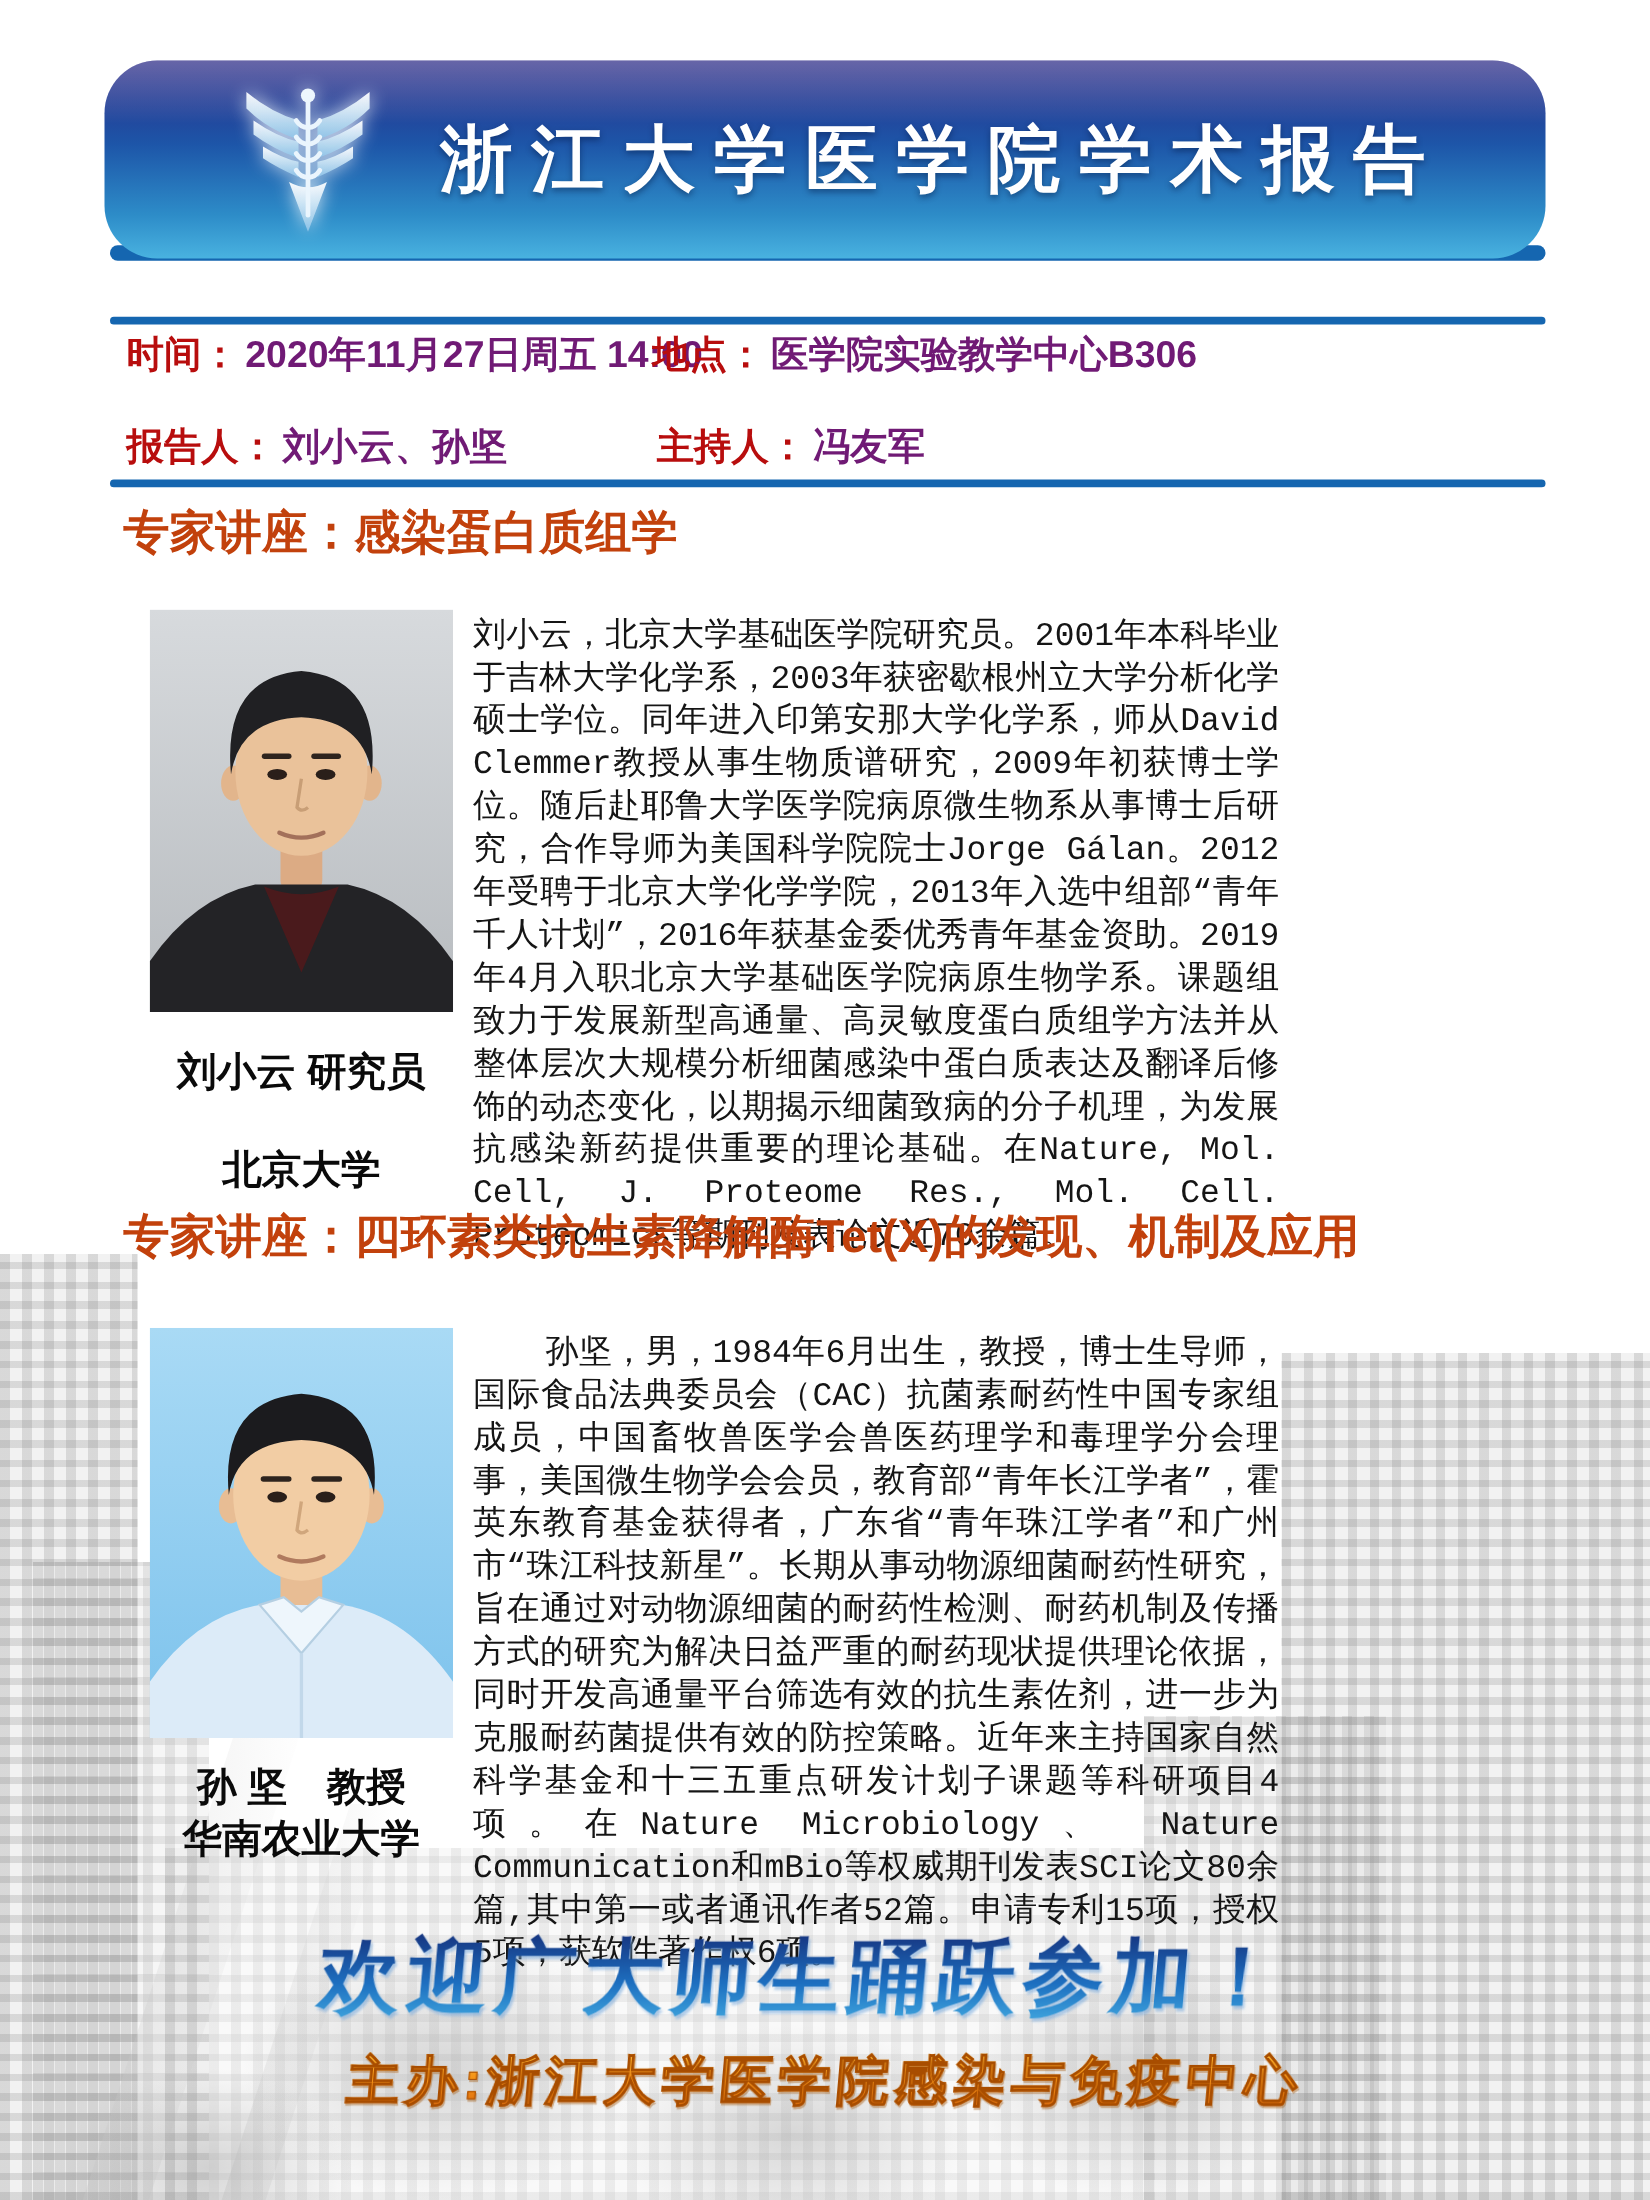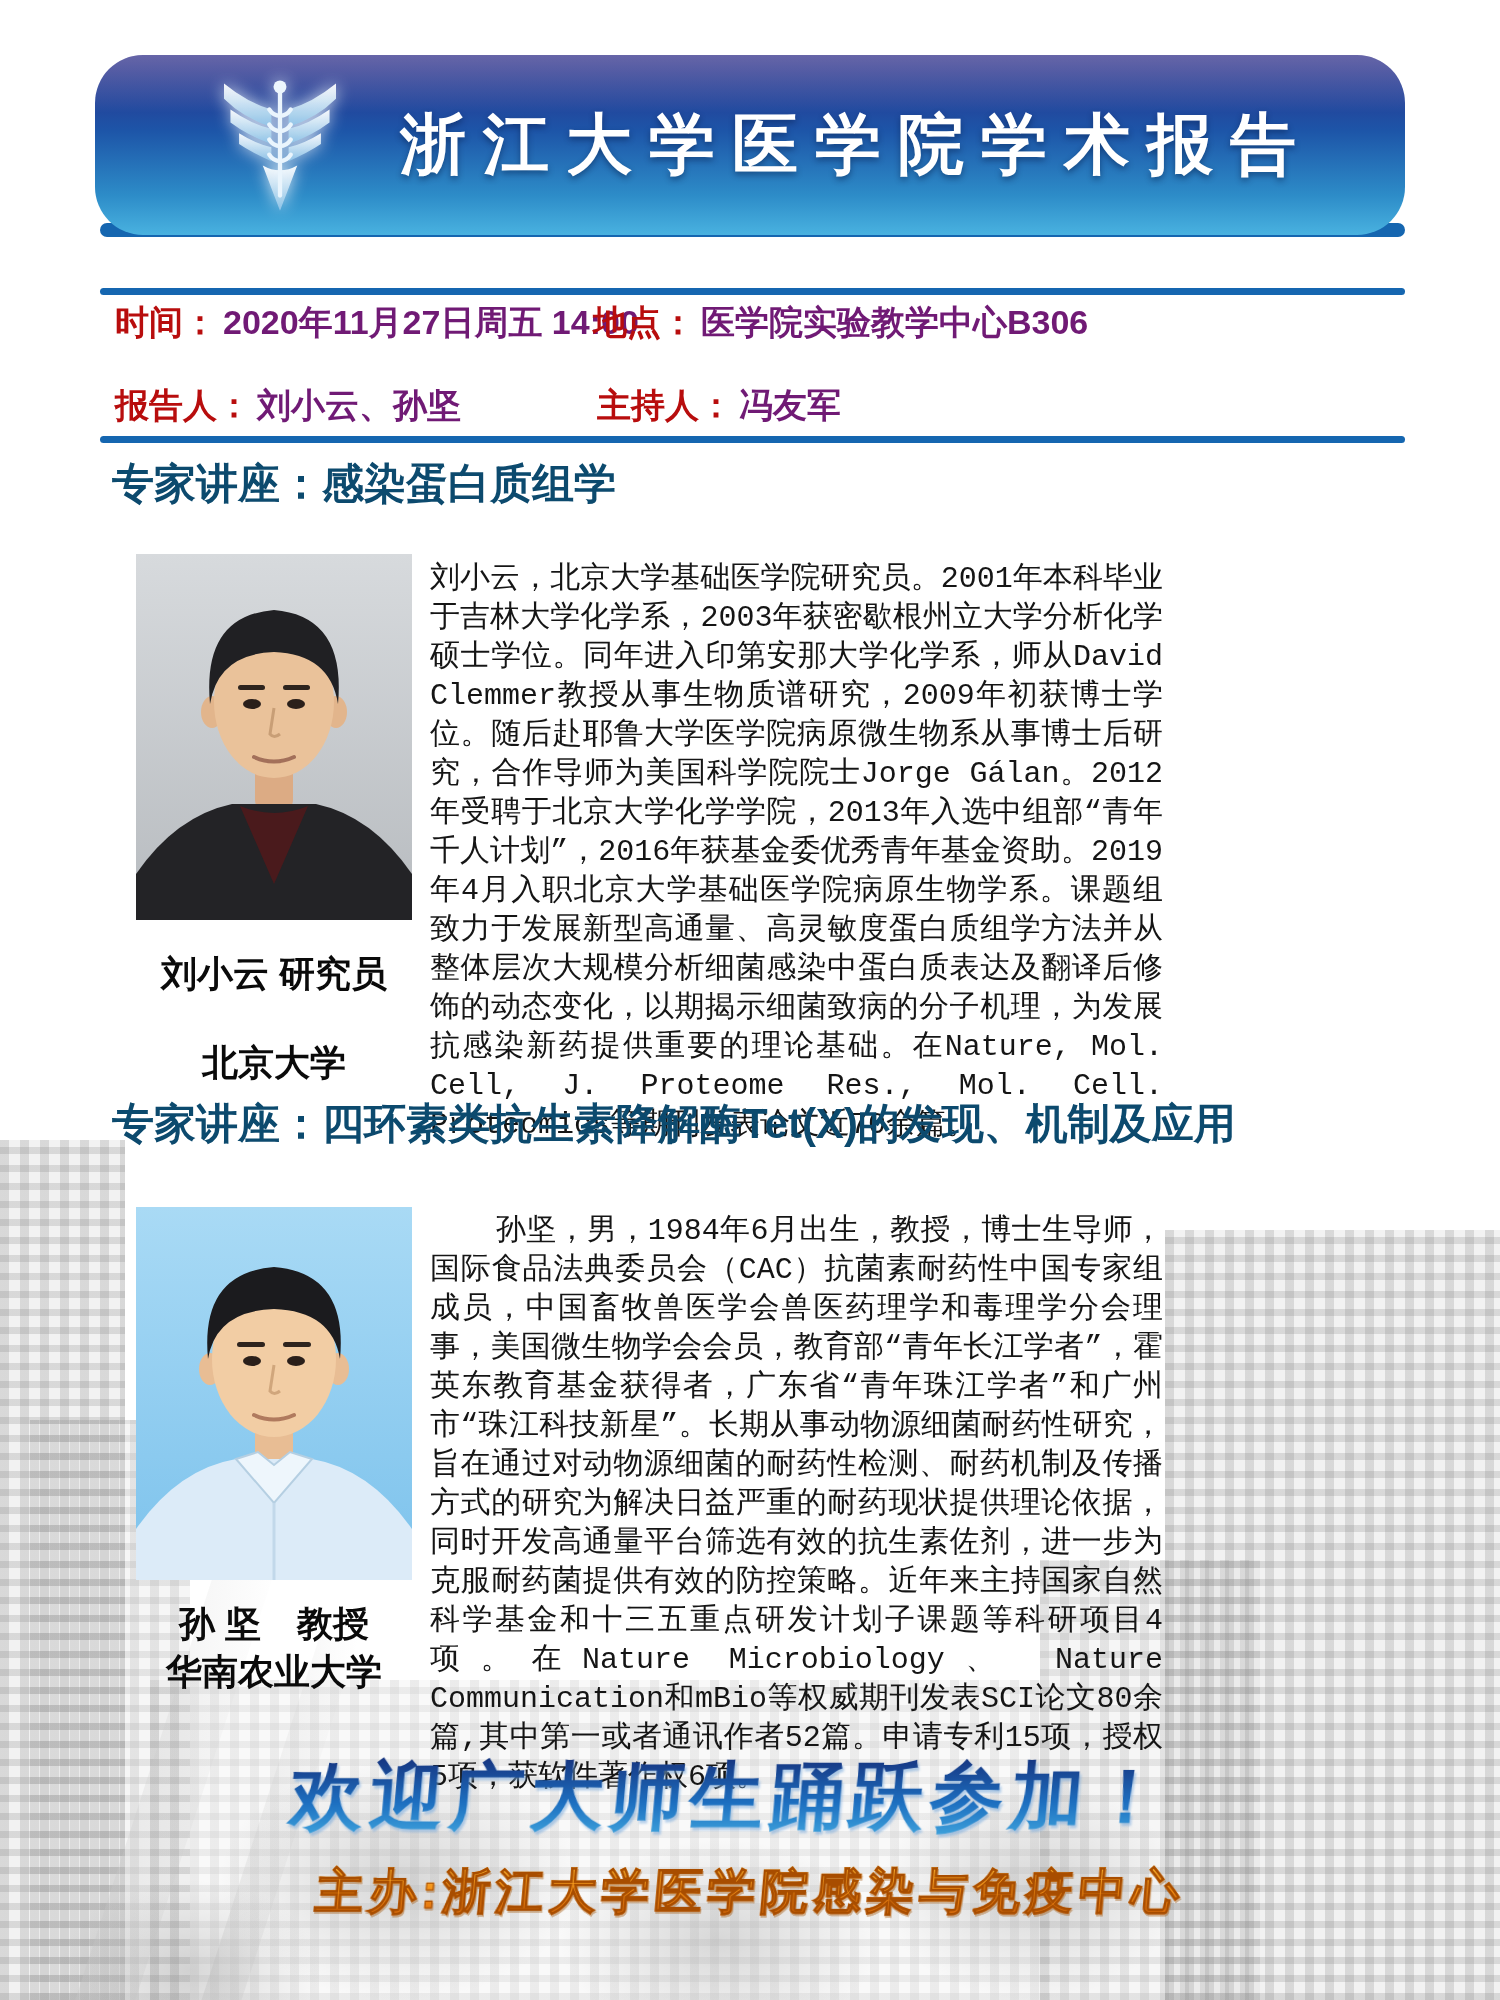--- a/index.html
+++ b/index.html
@@ -42,21 +42,21 @@
   .line3{top:436px;height:7px;border-radius:4px;}
   
   .info-group{position:absolute;z-index:1;font-size:34px;font-weight:bold;white-space:nowrap;}
   .info-group .label{color:#b80d0d;}
   .info-group .value{color:#701a75;margin-left:6px;}
   .g1{left:115px;top:300px;}
   .g2{left:593px;top:300px;}
   .g3{left:115px;top:383px;}
   .g4{left:597px;top:383px;}
   
-  .heading{position:absolute;left:112px;z-index:1;margin:0;color:#0c4a6e;
+  .heading{position:absolute;left:112px;z-index:1;margin:0;color:#c2410c;
     font-size:42px;font-weight:bold;white-space:nowrap;}
   .heading.h1pos{top:456px;}
   .heading.h2pos{top:1096px;}
   
   .photo{position:absolute;left:136px;margin:0;z-index:1;overflow:hidden;}
   .photo svg{display:block;width:100%;height:100%;}
   .photo1{top:554px;width:276px;height:366px;}
   .photo2{top:1207px;width:276px;height:373px;}
   .caption{position:absolute;left:114px;width:320px;z-index:1;text-align:center;
     font-size:36px;font-weight:bold;color:#0a0a0a;white-space:nowrap;}

